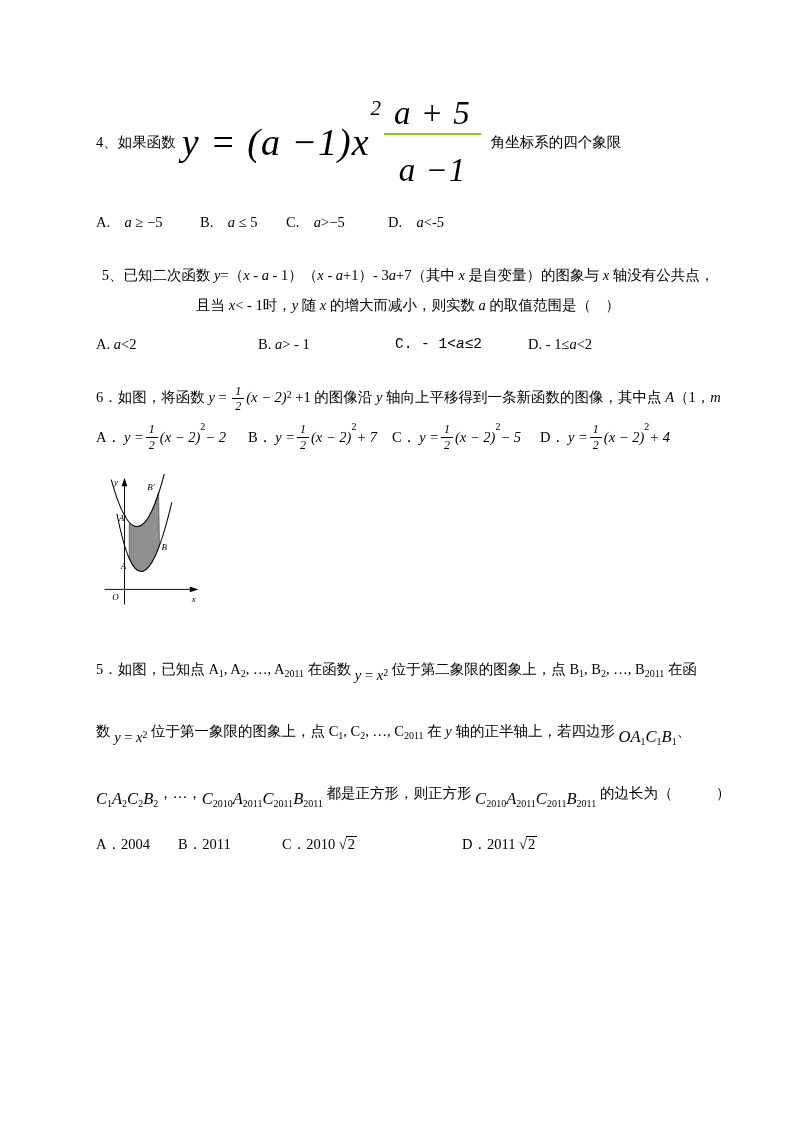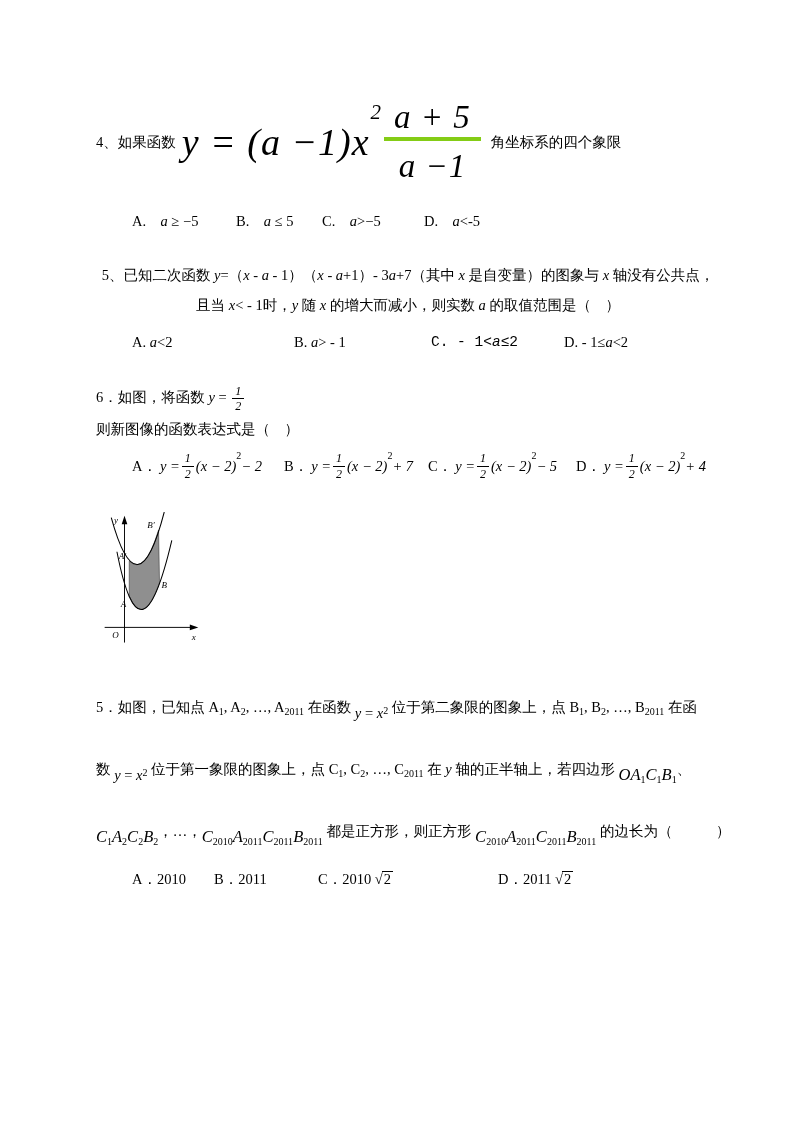--- a/index.html
+++ b/index.html
@@ -14,29 +14,29 @@
   sub{vertical-align:-3px;}
   sup{vertical-align:4px;}
 
   
   .q4-line1{display:flex;align-items:center;height:100px;margin-bottom:20px;white-space:nowrap;}
   .bigmath{display:inline-flex;align-items:center;font-size:38px;font-style:italic;letter-spacing:1px;margin:0 10px 0 6px;}
   .bigmath .blhs{white-space:pre;}
   .bigmath .bsup{font-size:21px;align-self:flex-start;margin:2px 2px 0 1px;line-height:1;}
   .bigmath .bmid{white-space:pre;margin:0 6px;}
   .frac{display:inline-flex;flex-direction:column;align-items:center;vertical-align:middle;text-align:center;}
-  .frac .fnum{display:block;border-bottom:4px solid #84cc16;padding:0 10px 2px;line-height:1.05;}
-  .frac .fden{display:block;padding:8px 10px 0;line-height:1.05;}
+  .frac .fnum{display:block;border-bottom:2px solid #84cc16;padding:0 10px 2px;line-height:1.05;}
+  .frac .fden{display:block;padding:18px 10px 0;line-height:1.05;}
   .bigfrac{font-size:33px;font-style:italic;}
   .q4-line2{display:flex;align-items:center;height:52px;margin-bottom:24px;}
   .giant-a{font-size:72px;font-weight:900;font-style:italic;line-height:.5;display:inline-block;
            transform:scale(1.9,.72);margin:0 64px 0 74px;}
 
   
-  .optrow{display:flex;align-items:flex-start;white-space:nowrap;margin-left:36px;}
+  .optrow{display:flex;align-items:center;white-space:nowrap;}
   .opt{white-space:nowrap;}
   .q4opts{height:20px;margin-bottom:28px;}
   .q4opts .opt:nth-child(1){width:104px;}
   .q4opts .opt:nth-child(2){width:86px;}
   .q4opts .opt:nth-child(3){width:102px;}
   .q5opts{height:20px;margin-bottom:26px;}
   .q5opts .opt:nth-child(1){width:162px;}
   .q5opts .opt:nth-child(2){width:137px;}
   .q5opts .opt:nth-child(3){width:133px;font-family:Liberation Mono, monospace;}
   .q7opts{height:24px;margin-bottom:10px;}
@@ -109,23 +109,22 @@
       <span class="opt"><span>C.  - 1&lt;</span><span class="it">a</span><span>≤2</span></span>
       <span class="opt"><span>D.  - 1≤</span><span class="it">a</span><span>&lt;2</span></span>
     </div>
   </section>
 
   <section>
     <div class="q6-line1">
       <span><span>6．如图，将函数 </span><span class="it">y</span><span> = </span></span><span class="frac smfrac">
           <span class="fnum">1</span>
           <span class="fden">2</span>
-        </span>
-    </div>
-    <div class="q6-line last"><span>则新图像的函数表达式是（　）</span></div>
+        </span><span><span class="it">(x − 2)</span><sup>2</sup><span> +1 的图像沿 </span><span class="it">y</span><span> 轴向上平移得到一条新函数的图像，其中点 </span><span class="it">A</span><span>（1，</span><span class="it">m</span></span>
+    </div>
 
     <div class="optrow q6opts">
       <span class="opt q6opt" style="width:152px">
         <span class="olab">A．</span>
         <span class="it">y = </span>
         <span class="frac smfrac">
             <span class="fnum">1</span>
             <span class="fden">2</span>
           </span>
         <span class="it">(x − 2)</span>
@@ -193,20 +192,20 @@
         <span><span>5．如图，已知点 A</span><sub>1</sub><span>, A</span><sub>2</sub><span>, …, A</span><sub>2011</sub><span> 在函数 </span></span><span class="eqlow"><span class="it">y</span><span> = </span><span class="it">x</span><sup>2</sup></span><span><span> 位于第二象限的图象上，点 B</span><sub>1</sub><span>, B</span><sub>2</sub><span>, …, B</span><sub>2011</sub><span> 在函</span></span>
       </div>
       <div class="q7line">
         <span><span>数 </span></span><span class="eqlow"><span class="it">y</span><span> = </span><span class="it">x</span><sup>2</sup></span><span><span> 位于第一象限的图象上，点 C</span><sub>1</sub><span>, C</span><sub>2</sub><span>, …, C</span><sub>2011</sub><span> 在 </span><span class="it">y</span><span> 轴的正半轴上，若四边形 </span></span><span class="eqlow eqbig"><span class="it">OA</span><sub>1</sub><span class="it">C</span><sub>1</sub><span class="it">B</span><sub>1</sub></span><span><span>、</span></span>
       </div>
       <div class="q7line">
         <span class="eqlow eqbig"><span class="it">C</span><sub>1</sub><span class="it">A</span><sub>2</sub><span class="it">C</span><sub>2</sub><span class="it">B</span><sub>2</sub></span><span><span>，…，</span></span><span class="eqlow eqbig"><span class="it">C</span><sub>2010</sub><span class="it">A</span><sub>2011</sub><span class="it">C</span><sub>2011</sub><span class="it">B</span><sub>2011</sub></span><span><span> 都是正方形，则正方形 </span></span><span class="eqlow eqbig"><span class="it">C</span><sub>2010</sub><span class="it">A</span><sub>2011</sub><span class="it">C</span><sub>2011</sub><span class="it">B</span><sub>2011</sub></span><span><span> 的边长为（　　　）</span></span>
       </div>
     </div>
     <div class="optrow q7opts">
-      <span class="opt"><span>A．2010</span></span>
+      <span class="opt"><span>A．2004</span></span>
       <span class="opt"><span>B．2011</span></span>
       <span class="opt"><span>C．2010 </span><span><span class="radsign">√</span><span class="radicand">2</span></span></span>
       <span class="opt"><span>D．2011 </span><span><span class="radsign">√</span><span class="radicand">2</span></span></span>
     </div>
   </section>
 
 </div>
 
 </body></html>

